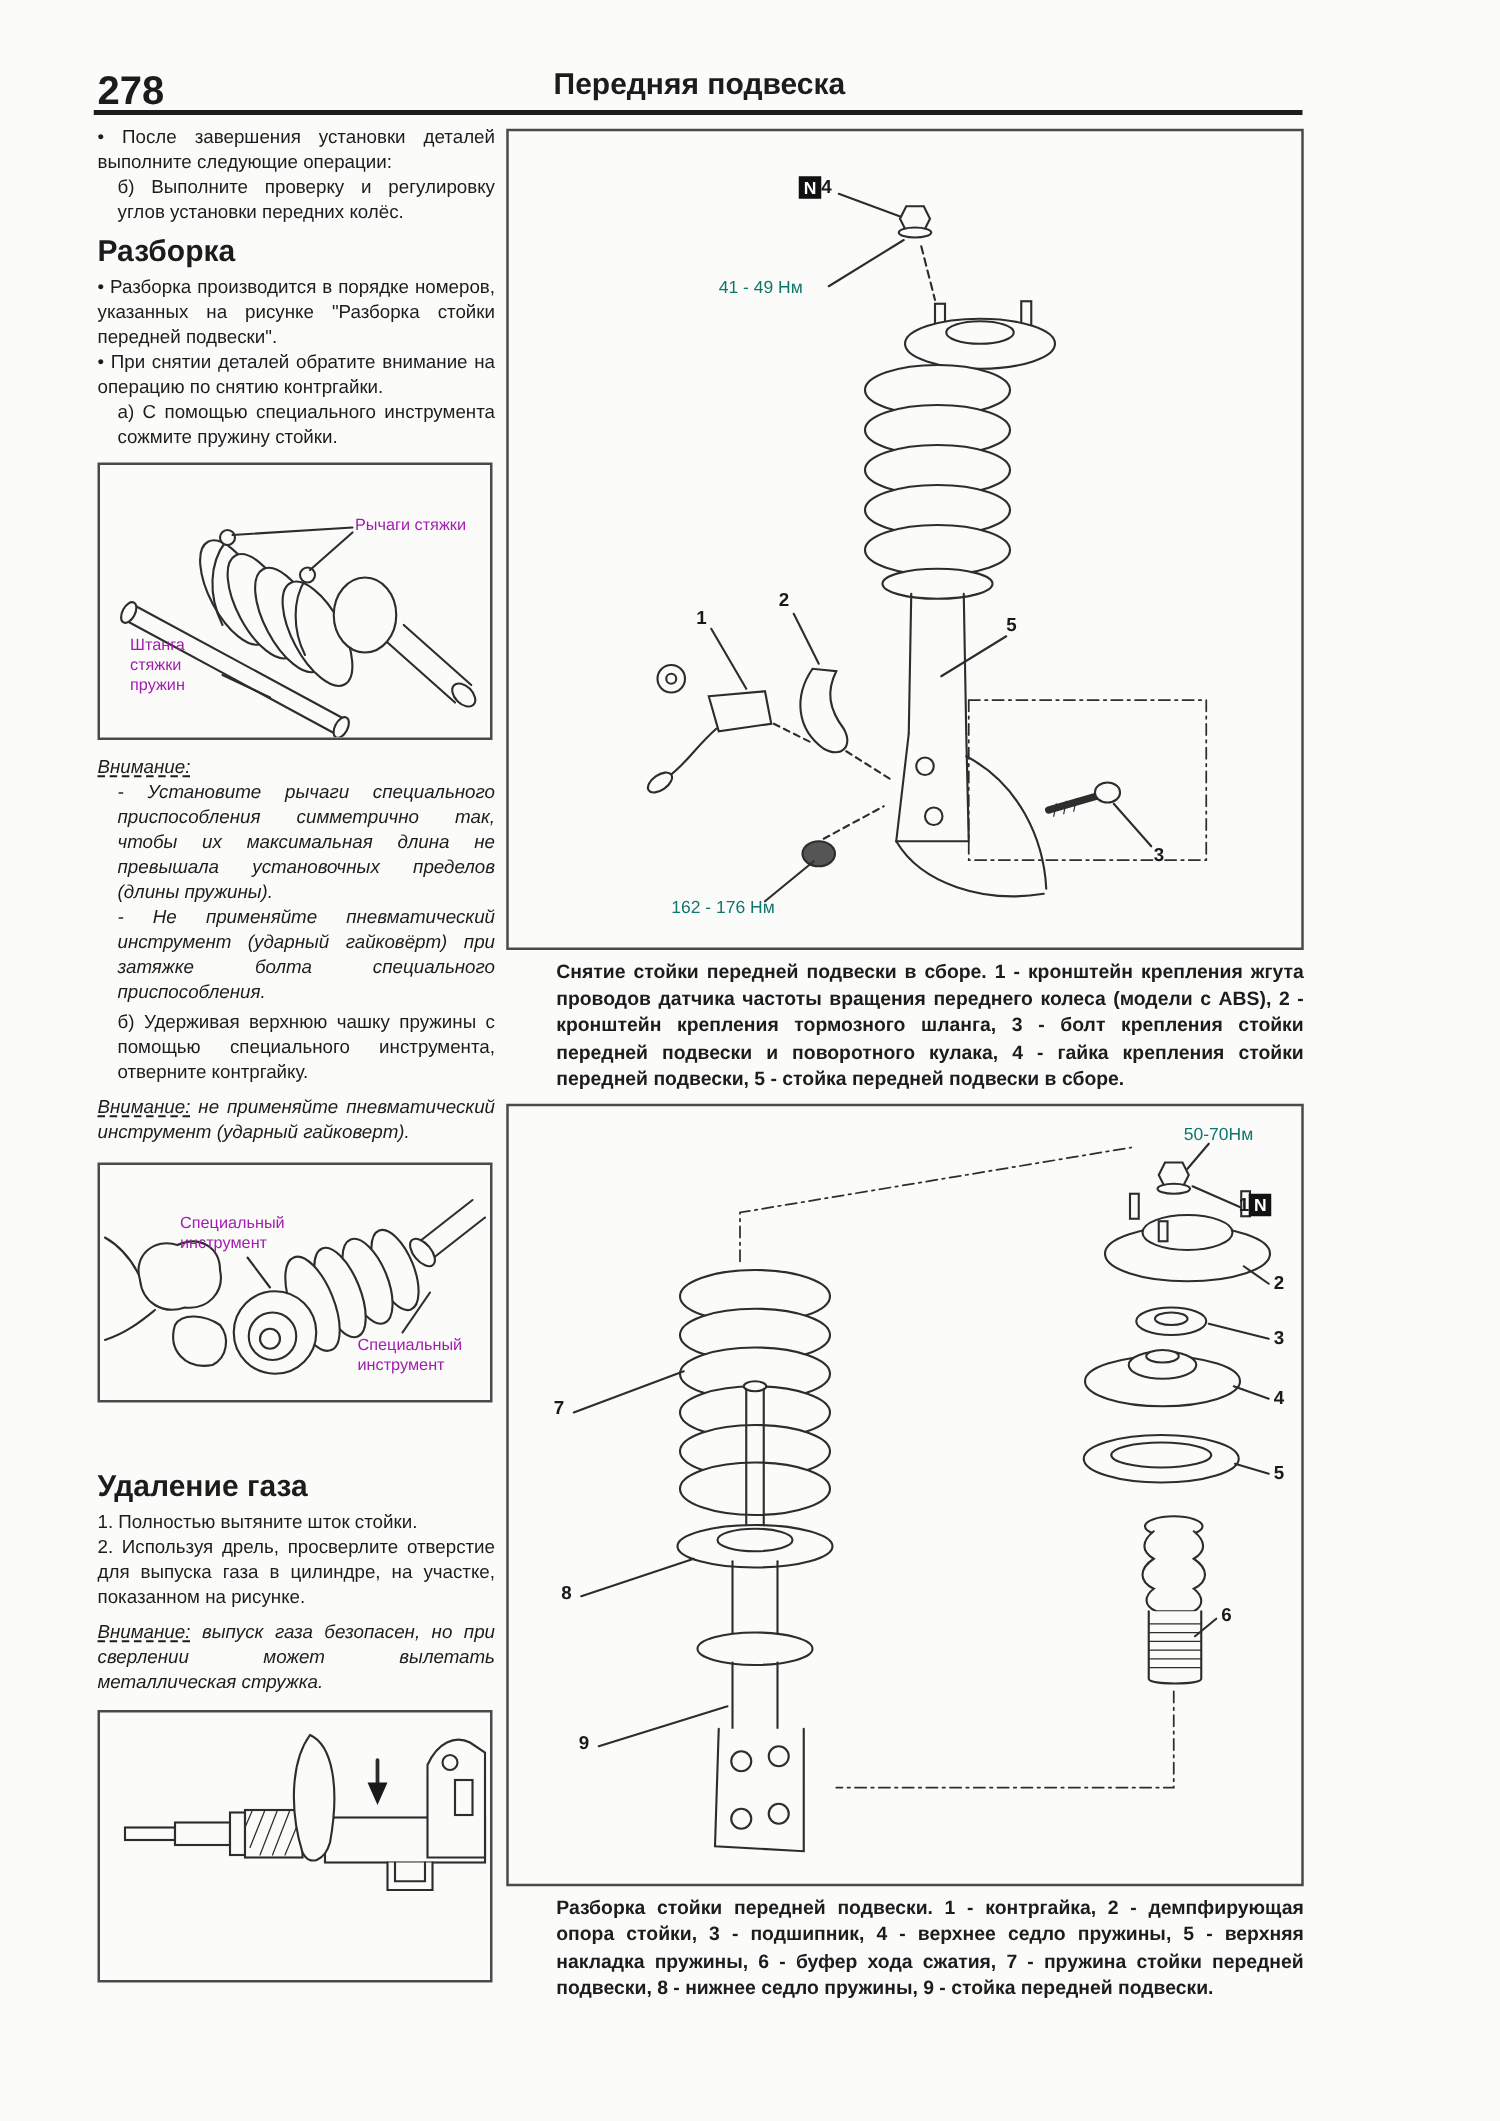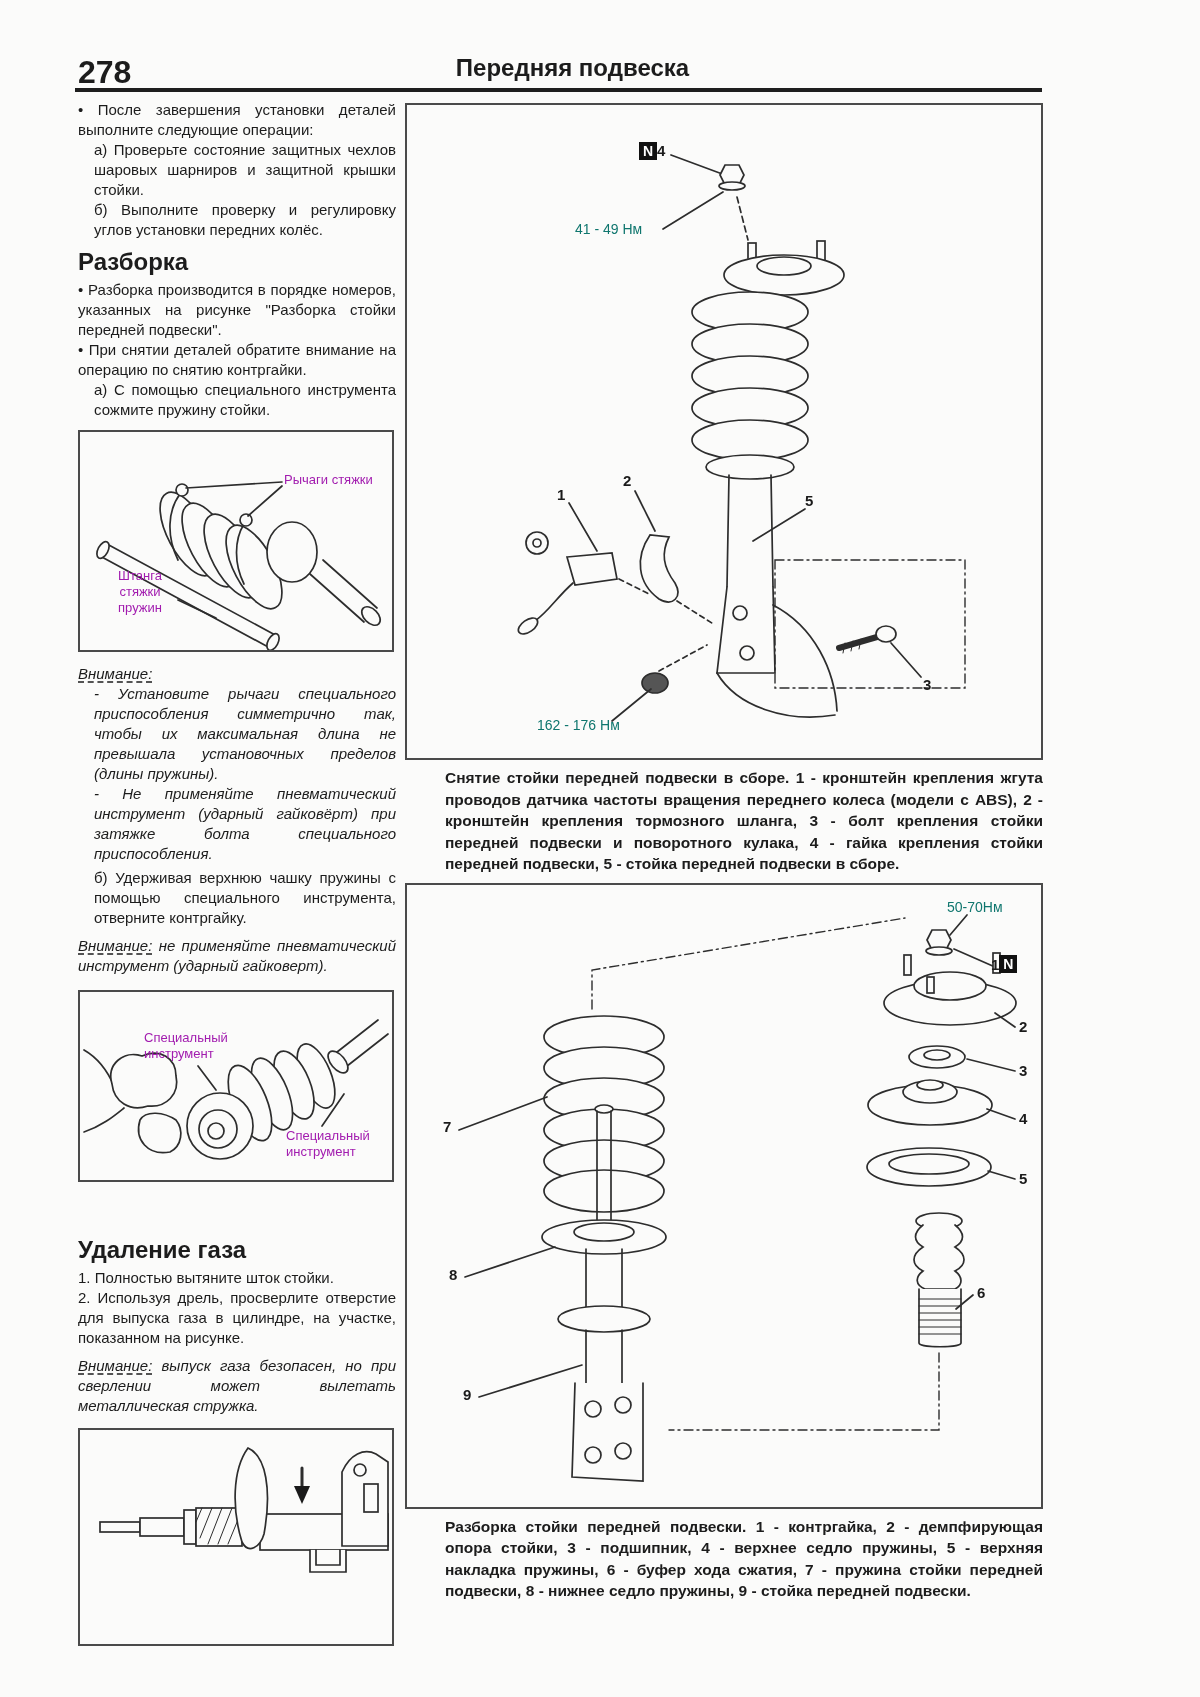--- a/index.html
+++ b/index.html
@@ -1,20 +1,20 @@
 <!DOCTYPE html>
 <html><head>
 <meta charset="utf-8">
 <style>
   html,body{margin:0;padding:0;background:#e8e8e6;}
   .page{position:relative;width:1200px;height:1697px;background:#fbfbfa;margin:0 auto;
         font-family:"Liberation Sans",sans-serif;color:#1c1c1c;overflow:hidden;}
   
   .page-number{position:absolute;left:78px;top:54px;font-size:32px;font-weight:bold;}
-  .page-title{position:absolute;left:89px;top:54px;width:967px;text-align:center;
+  .page-title{position:absolute;left:76px;top:54px;width:967px;text-align:center;
               font-size:24px;font-weight:bold;}
   .header-rule{position:absolute;left:75px;top:88px;width:967px;height:4px;background:#1e1e1e;}
   
   .col-left{position:absolute;left:78px;top:100px;width:318px;}
   .col-right{position:absolute;left:405px;top:103px;width:638px;}
   p{margin:0;font-size:15px;line-height:20px;text-align:justify;}
   .indent{padding-left:16px;}
   h2{font-size:24px;line-height:24px;margin:10px 0 6px 0;font-weight:bold;}
   .warn{font-style:italic;}
   .warn-title{font-style:italic;text-decoration:underline;text-decoration-style:dashed;
@@ -42,21 +42,20 @@
 <body>
 
 <div class="page">
 
   <div class="page-number">278</div>
   <div class="page-title">Передняя подвеска</div>
   <div class="header-rule"></div>
 
   <div class="col-left">
     <p><span>•</span> <span>После завершения установки деталей выполните следующие операции:</span></p>
-    <p class="indent">а) Проверьте состояние защитных чехлов шаровых шарниров и защитной крышки стойки.</p>
     <p class="indent">б) Выполните проверку и регулировку углов установки передних колёс.</p>
 
     <h2>Разборка</h2>
     <p><span>•</span> <span>Разборка производится в порядке номеров, указанных на рисунке "Разборка стойки передней подвески".</span></p>
     <p><span>•</span> <span>При снятии деталей обратите внимание на операцию по снятию контргайки.</span></p>
     <p class="indent">а) С помощью специального инструмента сожмите пружину стойки.</p>
 
     <div class="figbox fb-left fig1-margin" style="height:218px;">
       <svg viewBox="0 0 312 218" width="312" height="218">
         <g stroke="#2d2d2d" stroke-width="1.7" fill="none" stroke-linecap="round">
@@ -75,21 +74,21 @@
           <ellipse cx="212" cy="120" rx="25" ry="30" fill="#fbfbfa"></ellipse>
           <line x1="230" y1="142" x2="284" y2="190"></line>
           <line x1="243" y1="128" x2="297" y2="176"></line>
           <ellipse cx="291" cy="184" rx="7" ry="11" transform="rotate(-45 291 184)" fill="#fbfbfa"></ellipse>
           <line x1="202" y1="50" x2="106" y2="56"></line>
           <line x1="202" y1="54" x2="168" y2="84"></line>
           <line x1="98" y1="168" x2="136" y2="186"></line>
         </g>
       </svg>
       <div class="fig-label" style="left:204px;top:40px;width:104px;">Рычаги стяжки</div>
-      <div class="fig-label" style="left:24px;top:136px;width:72px;text-align:center;">Штанга стяжки пружин</div>
+      <div class="fig-label" style="left:24px;top:136px;width:72px;">Штанга стяжки пружин</div>
     </div>
 
     <div class="warnblock">
       <p class="warn"><span class="warn-title">Внимание:</span></p>
       <p class="warn indent">- Установите рычаги специального приспособления симметрично так, чтобы их максимальная длина не превышала установочных пределов (длины пружины).</p>
       <p class="warn indent">- Не применяйте пневматический инструмент (ударный гайковёрт) при затяжке болта специального приспособления.</p>
       <p class="indent mt4">б) Удерживая верхнюю чашку пружины с помощью специального инструмента, отверните контргайку.</p>
     </div>
 
     <p class="warn mt8"><span class="warn-title">Внимание:</span> <span>не применяйте пневматический инструмент (ударный гайковерт).</span></p>

